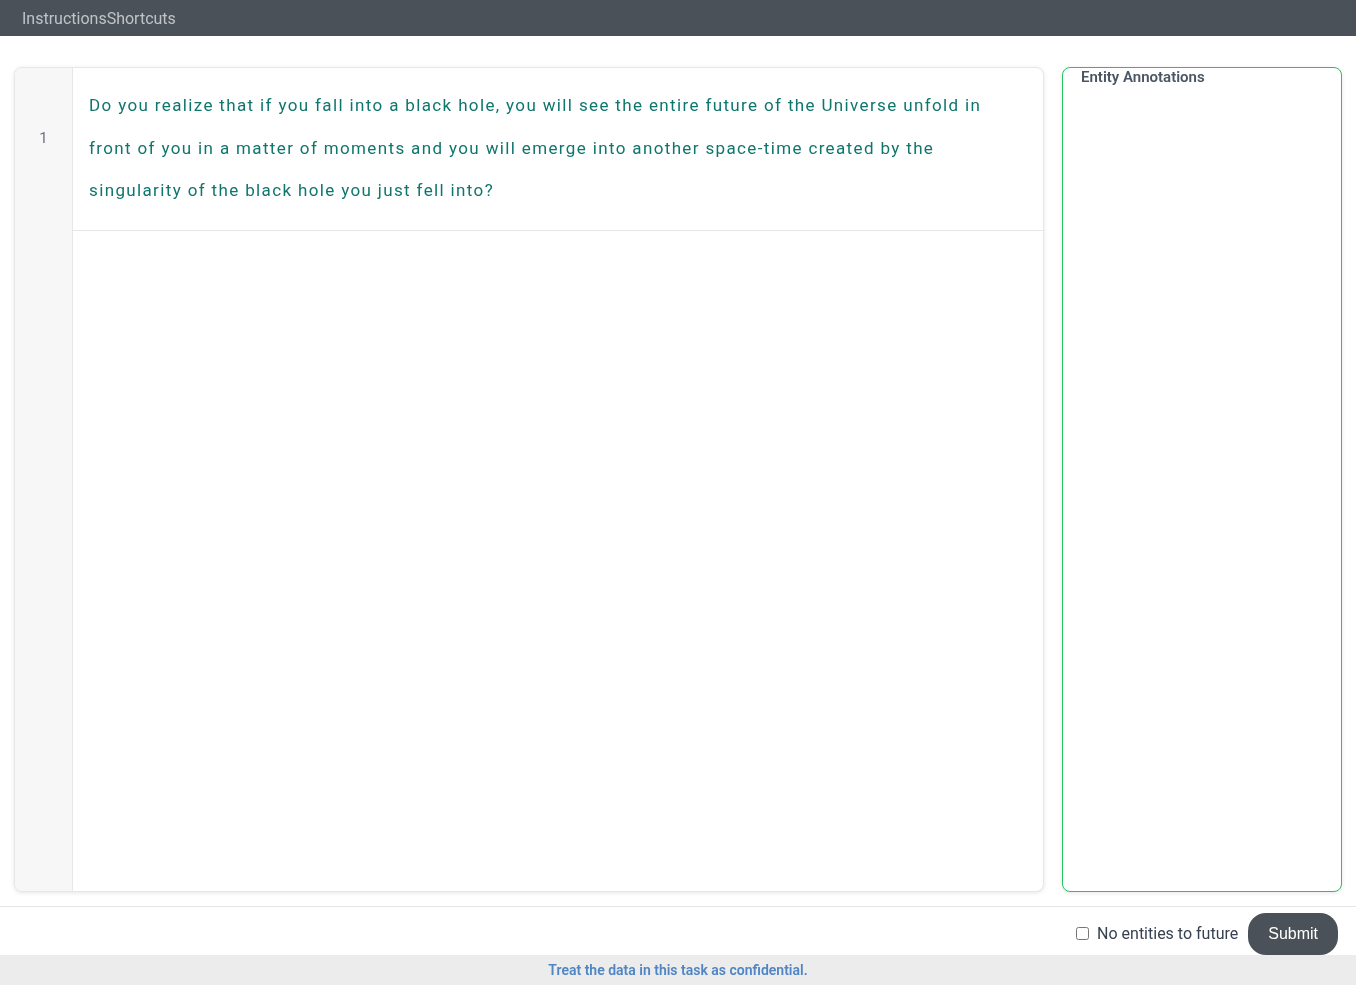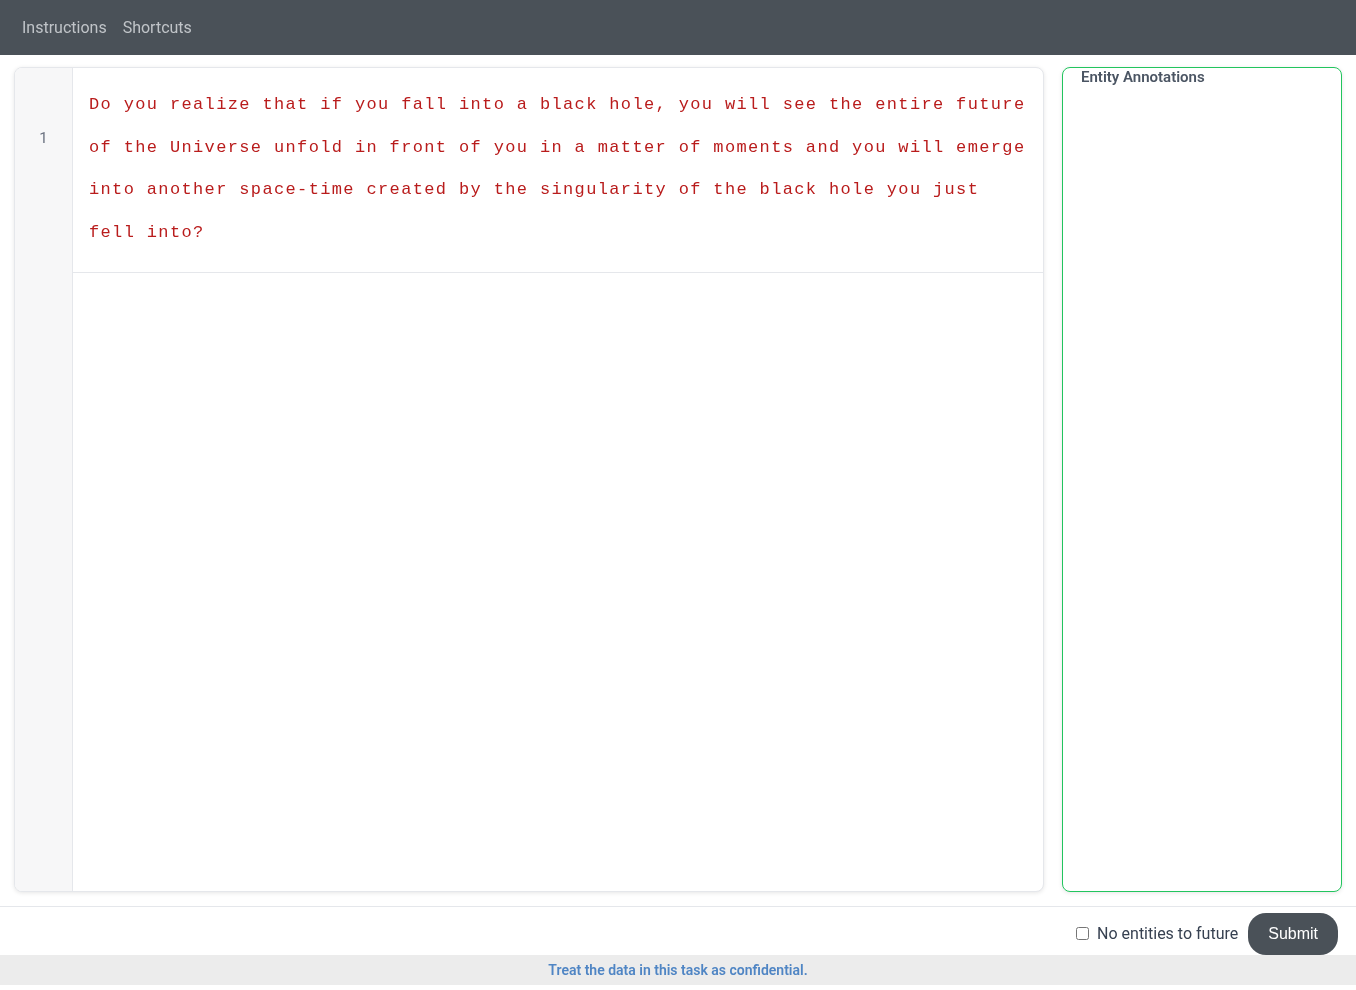--- a/index.html
+++ b/index.html
@@ -10,25 +10,25 @@
     body {
       font-family: -apple-system, BlinkMacSystemFont, "Segoe UI", Roboto, sans-serif;
       background: #ffffff;
       width: 1356px;
       height: 990px;
       overflow: hidden;
       position: relative;
     }
     .header {
       background: #4a5158;
-      height: 55px;
+      height: 36px;
       display: flex;
       align-items: center;
       padding: 0 22px;
-      gap: 16px;
+      gap: 0;
     }
     .header-link {
       color: #c0c4c8;
       font-size: 16px;
       cursor: pointer;
     }
     .main-area {
       display: flex;
       position: absolute;
       top: 53px;
@@ -61,25 +61,24 @@
       padding-top: 61px;
       height: 140px;
     }
     .text-content {
       flex: 1;
       padding: 0;
     }
     .text-row {
       padding: 16px 16px 18px 16px;
       border-bottom: 1px solid #e5e7eb;
-      color: #b91c1c;
+      color: #0f766e;
       font-size: 17px;
       line-height: 2.5;
       letter-spacing: 0.08em;
-      font-family: Liberation Mono, monospace;
     }
     .side-panel {
       width: 280px;
       background: #ffffff;
       border-radius: 8px;
       box-shadow: 0 1px 4px rgba(0,0,0,0.1);
       border: 1px solid #22c55e;
       padding: 0 18px;
     }
     .side-panel-title {

